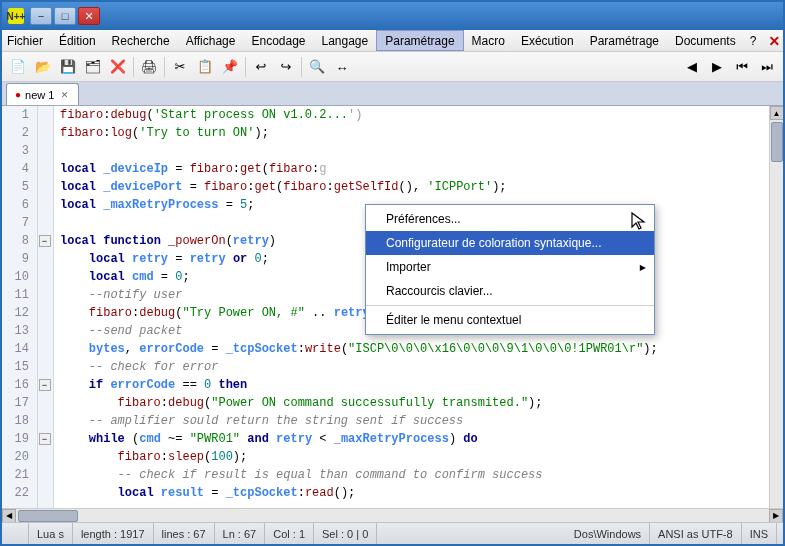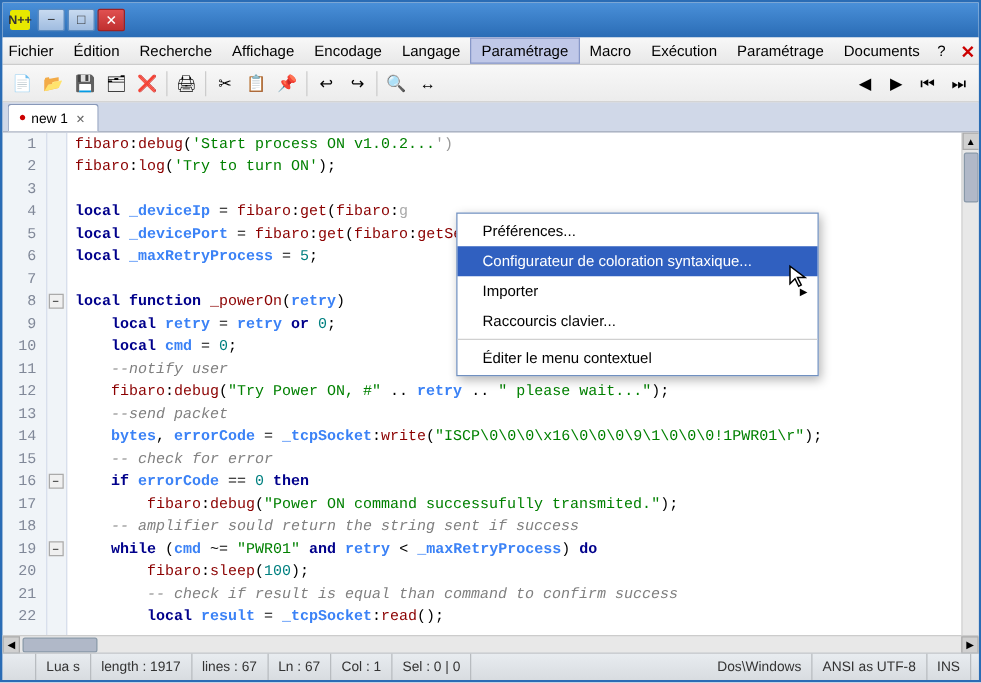--- a/index.html
+++ b/index.html
@@ -237,21 +237,21 @@
     }
     .status-seg {
       padding: 0 8px;
       border-right: 1px solid #b8bcc0;
       height: 100%;
       display: flex; align-items: center;
     }
     .status-seg:first-child { border-left: 1px solid #b8bcc0; margin-left: 20px; }
     .dropdown-menu {
       position: absolute;
-      top: 64px; 
+      top: 98px; 
       left: 363px;
       width: 290px;
       background: white;
       border: 1px solid #7090c0;
       box-shadow: 2px 3px 8px rgba(0,0,0,0.3);
       z-index: 200;
       padding: 2px 0;
     }
     .drop-item {
       height: 24px;

